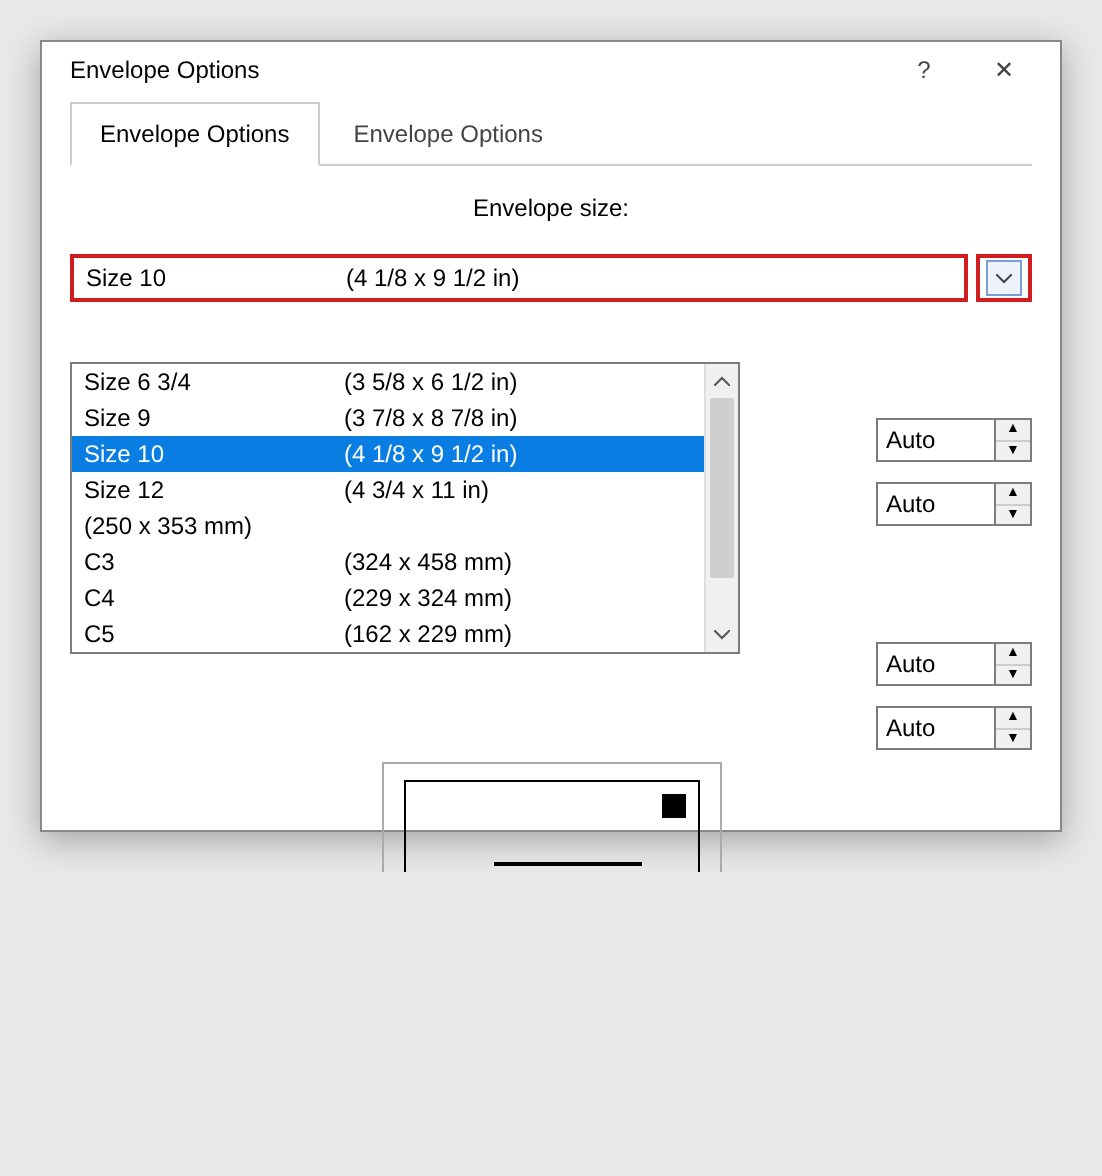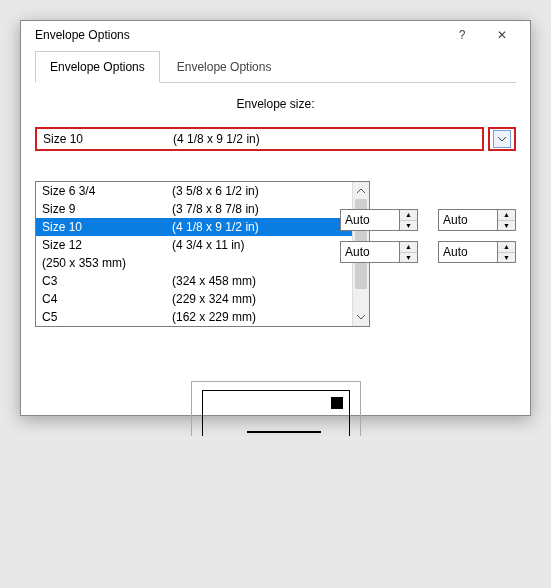--- a/index.html
+++ b/index.html
@@ -65,21 +65,21 @@
     .dd-item.selected { background: #0a7de3; color: #fff; }
     .dd-scroll {
       width: 17px; border-left: 1px solid #ddd;
       background: #f0f0f0; display: flex; flex-direction: column;
     }
     .sc-btn { height: 17px; display: flex; align-items: center; justify-content: center; color: #555; }
     .sc-thumb { flex: 0 0 90px; background: #cfcfcf; margin: 0 2px; border-radius: 1px; }
     .sc-track { flex: 1; }
     .side-autos {
       position: absolute; right: 14px; top: 160px;
-      display: flex; flex-direction: row; gap: 10px;
+      display: flex; flex-direction: column; gap: 10px;
     }
     .auto-group { display: flex; flex-direction: column; gap: 10px; }
     .spinbox { display: flex; }
     .spinbox .val {
       width: 60px; height: 22px; border: 1px solid #7d7d7d;
       display: flex; align-items: center; padding: 0 4px; background: #fff;
     }
     .spinbox .spins { width: 18px; border: 1px solid #7d7d7d; border-left: none; display: flex; flex-direction: column; }
     .spinbox .sp { flex: 1; display: flex; align-items: center; justify-content: center; background: #f0f0f0; font-size: 7px; }
     .spinbox .sp:first-child { border-bottom: 1px solid #ccc; }

